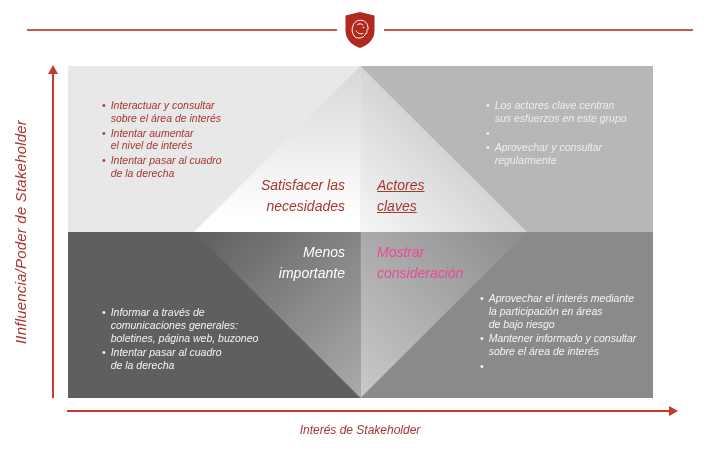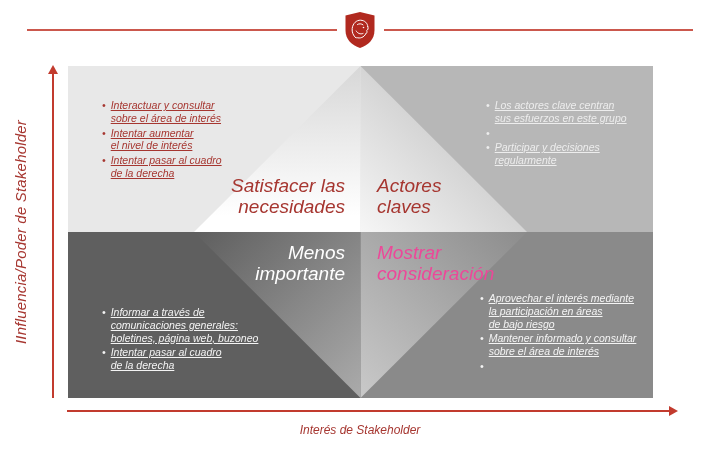--- a/index.html
+++ b/index.html
@@ -38,30 +38,30 @@
   .q-tl { left:0; top:0;    background:var(--q-tl,#e8e8e8); }
   .q-tr { right:0; top:0;   background:var(--q-tr,#b7b7b7); }
   .q-bl { left:0; bottom:0; background:var(--q-bl,#5f5f5f); }
   .q-br { right:0; bottom:0;background:var(--q-br,#8a8a8a); }
   .diamond { position:absolute; left:0; top:0; width:100%; height:100%; }
 
   
   .bullets { position:absolute; font-size:10.5px; line-height:12.8px; }
   .bullets .row { display:flex; gap:5px; margin-bottom:2px; }
   .bullets .dot { flex:0 0 auto; }
-  .bullets .bt  { white-space:pre-line;text-decoration:underline; }
+  .bullets .bt  { white-space:pre-line; }
   .bullets-tl { left:34px;  top:33px;  width:205px; color:var(--text-red,#a63630); }
   .bullets-tr { left:418px; top:33px;  width:165px; color:#ededed; }
   .bullets-bl { left:34px;  top:240px; width:225px; color:#f4f4f4; }
   .bullets-br { left:412px; top:226px; width:172px; color:#f4f4f4; }
 
   
-  .lbl { position:absolute; font-size:19px; line-height:21px; white-space:pre-line; }
+  .lbl { position:absolute; font-size:14px; line-height:21px; white-space:pre-line; }
   .lbl-satisfacer { right:308px; top:109px; text-align:right; color:var(--text-red,#b02e24); }
-  .lbl-actores    { left:309px;  top:109px; text-align:left;  color:var(--text-red,#b02e24); }
+  .lbl-actores    { left:309px;  top:109px; text-align:left;  color:var(--text-red,#b02e24);text-decoration:underline; }
   .lbl-menos      { right:308px; top:176px; text-align:right; color:#ffffff;margin-left:36px; }
   .lbl-mostrar    { left:309px;  top:176px; text-align:left;  color:#ec4899; }
 </style>
 </head>
 <body>
 
 <div class="stage">
 
   <div class="top-rule left"></div>
   <div class="top-rule right"></div>
@@ -137,21 +137,21 @@
       <div class="row">
           <span class="dot">•</span>
           <span class="bt">Los actores clave centran
 sus esfuerzos en este grupo</span>
         </div>
       <div class="row">
           <span class="dot">•</span>
         </div>
       <div class="row">
           <span class="dot">•</span>
-          <span class="bt">Participar y decisiones
+          <span class="bt">Aprovechar y consultar
 regularmente</span>
         </div>
     </div>
 
     <div class="bullets bullets-bl">
       <div class="row">
           <span class="dot">•</span>
           <span class="bt">Informar a través de
 comunicaciones generales:
 boletines, página web, buzoneo</span>

